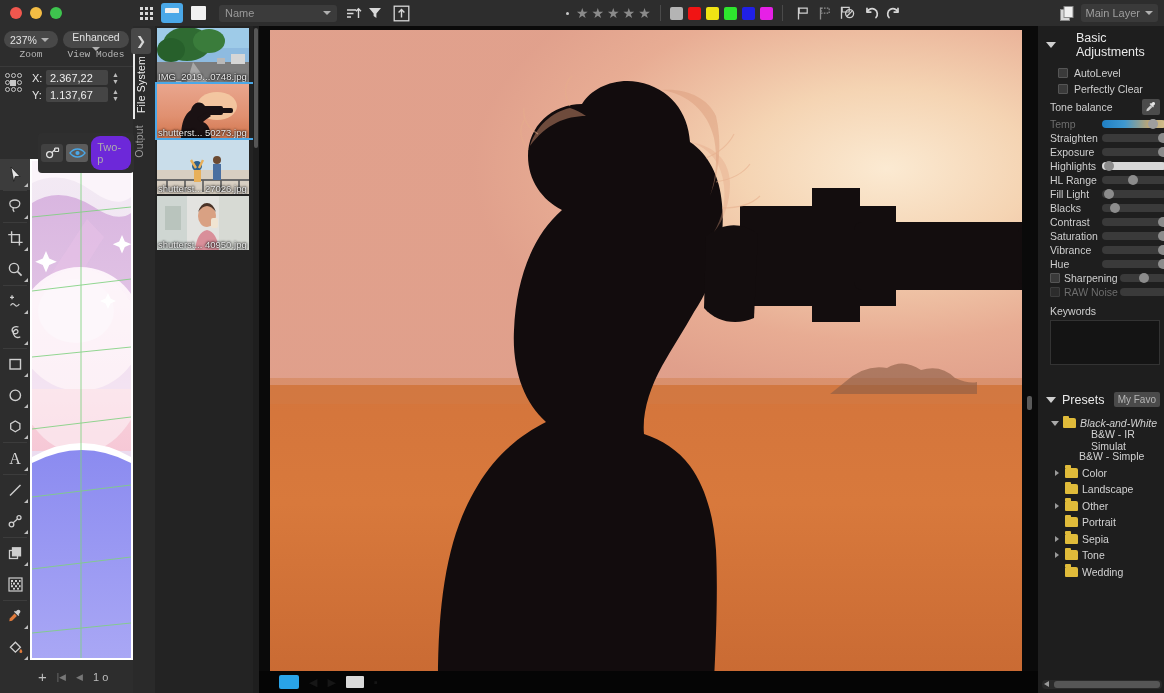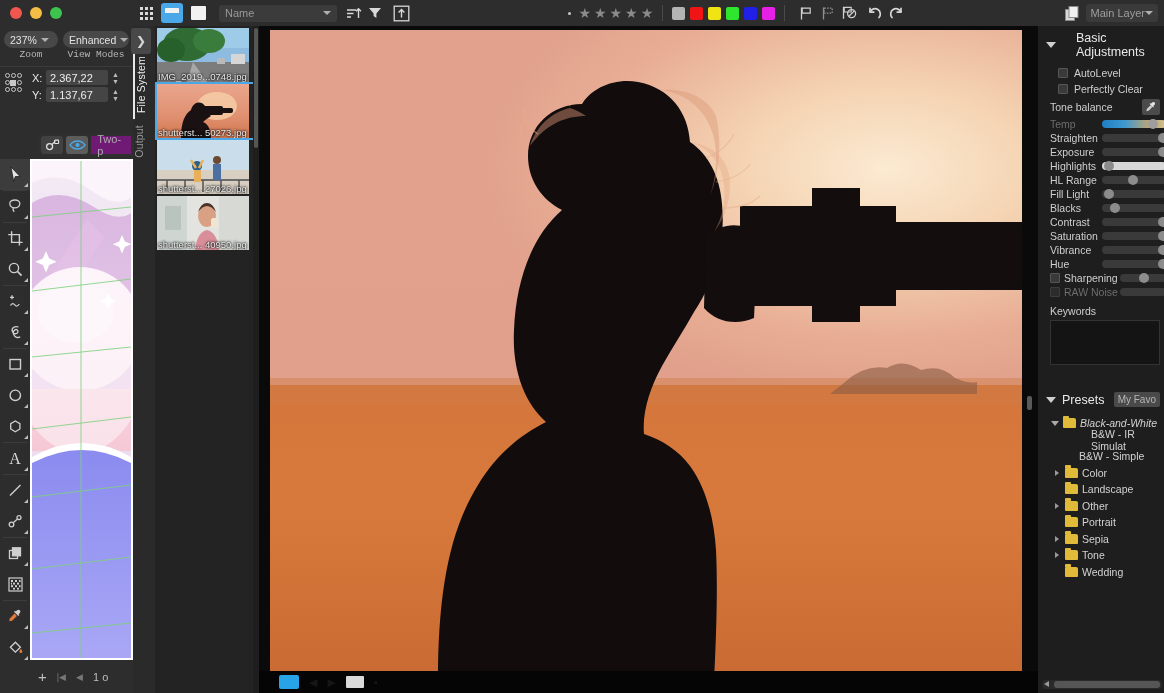--- a/index.html
+++ b/index.html
@@ -45,33 +45,33 @@
   .caret-d { width:0;height:0;border-left:4px solid transparent;border-right:4px solid transparent;border-top:4px solid #b0b0b0;}
   .tb-icon { width: 22px; height: 22px; display: flex; align-items: center; justify-content: center; }
 
   .stars { display: flex; align-items: center; gap: 3px; color: #8a8a8a; font-size: 14px; }
   .dot-small { width: 3px; height: 3px; border-radius: 50%; background: #c9c9c9; margin-right: 4px;}
   .vdiv { width: 1px; height: 16px; background: #4a4a4a; margin: 0 9px; }
   .swatches { display: flex; gap: 5px; }
   .sw { width: 13px; height: 13px; border-radius: 2px; }
 
   .layersel {
-    display:flex; align-items:center; background:#3a3a3a; border-radius:3px;
+    display:flex; align-items:center; gap:5px; background:#3a3a3a; border-radius:3px;
     height:18px; padding:0 5px; color:#9e9e9e; font-size:11px;
   }
 
   
   .leftcol { position: absolute; top: 26px; left: 0; width: 133px; height: 667px; background: #2d2d2d; }
   .zoomrow { display: flex; padding: 5px 4px 0 4px; gap: 5px; }
   .pill {
     background: #484848; border-radius: 9px; height: 17px; color: #e2e2e2; font-size: 10.5px;
     display: flex; align-items: center; padding: 0 6px; gap: 4px; white-space: nowrap;
   }
   .pill.zoom { width: 54px; }
-  .pill.vm { width: 66px; }
+  .pill.vm { width: 66px; flex-direction: column; }
   .lbls { display:flex; padding: 1px 4px 0 4px; gap:5px; }
   .lbls span { font-size: 9.5px; color: #b7b7b7; text-align:center;font-family:Liberation Mono, monospace; }
   .lbls .l1 { width: 54px; }
   .lbls .l2 { width: 66px; }
 
   .coordbox { margin-top: 6px; padding: 3px 4px; display:flex; align-items:center; gap:4px; border-top:1px solid #3a3a3a;}
   .cropicon { width: 24px; height: 28px; display:grid; grid-template-columns: repeat(3,6px); grid-template-rows: repeat(3,7px); }
   .cropicon b { display:block; width:5px; height:5px; border:1px solid #c6c6c6; border-radius:50%; margin:auto;}
   .cropicon b.filled { background:#c6c6c6; border-radius:0; width:6px;height:6px;}
   .xy { display:flex; flex-direction:column; gap:2px; }
@@ -88,21 +88,21 @@
     border-left:4px solid transparent; border-bottom:4px solid #bdbdbd;}
   .tsep { height:1px; background:#3c3c3c; margin:0 3px; }
 
   
   .prevwrap { position:absolute; left:30px; top:133px; width:103px; bottom:33px; background:#1b1b1b; border:2px solid #fff; }
   .prevart { position:absolute; inset:0; overflow:hidden; }
   .ovl-bar { position:absolute; left:6px; top:-28px; display:flex; align-items:center; gap:3px;
              background:#2f2f2f; border-radius:4px; padding:3px; z-index:5; }
   .ovl-btn { width:24px;height:18px;border-radius:3px;background:#414141;display:flex;align-items:center;justify-content:center;}
   .ovl-btn.act { background:#5c5c5c; }
-  .twop { background:#701a75; border-radius:0; height:18px; color:#adadad; font-size:11px; display:flex;align-items:center;padding:0 6px;}
+  .twop { background:#6d28d9; border-radius:9px; height:34px; color:#adadad; font-size:11px; display:flex;align-items:center;padding:0 6px;}
 
   .leftfoot { position:absolute; left:30px; bottom:0; width:103px; height:33px; background:#2d2d2d;
               display:flex; align-items:center; gap:10px; padding-left:8px; color:#bdbdbd; font-size:11px;}
 
   
   .vtabs { position:absolute; left:133px; top:26px; width:22px; height:667px; background:#2a2a2a; }
   .vtab { writing-mode: vertical-rl; transform: rotate(180deg); font-size:10.5px; color:#9a9a9a;
           padding:6px 0; text-align:center; width:22px; letter-spacing:.2px;}
   .vtab.act { color:#f0f0f0; }
   .vtab.act:after { content:""; display:block; }

